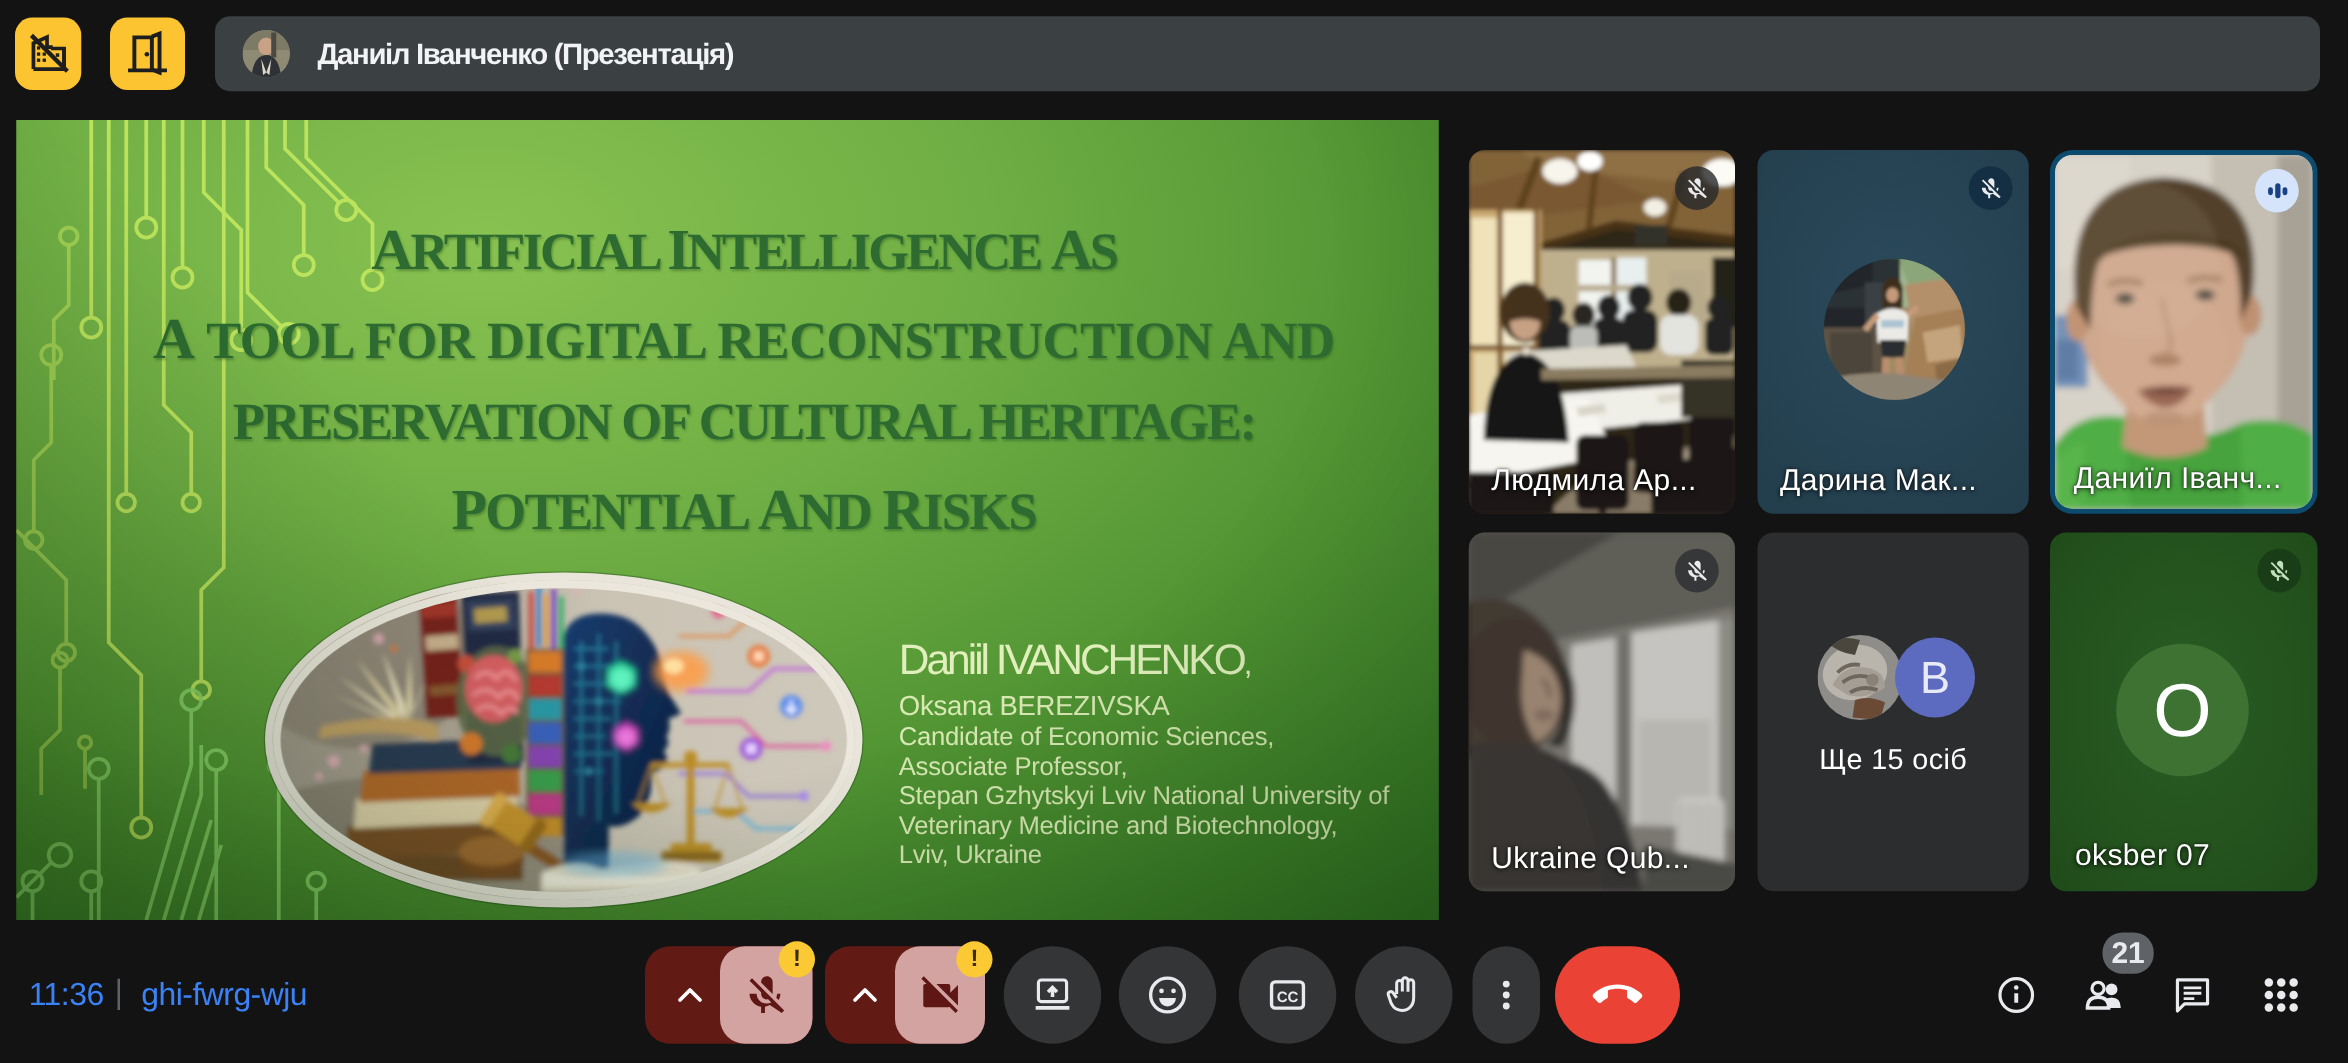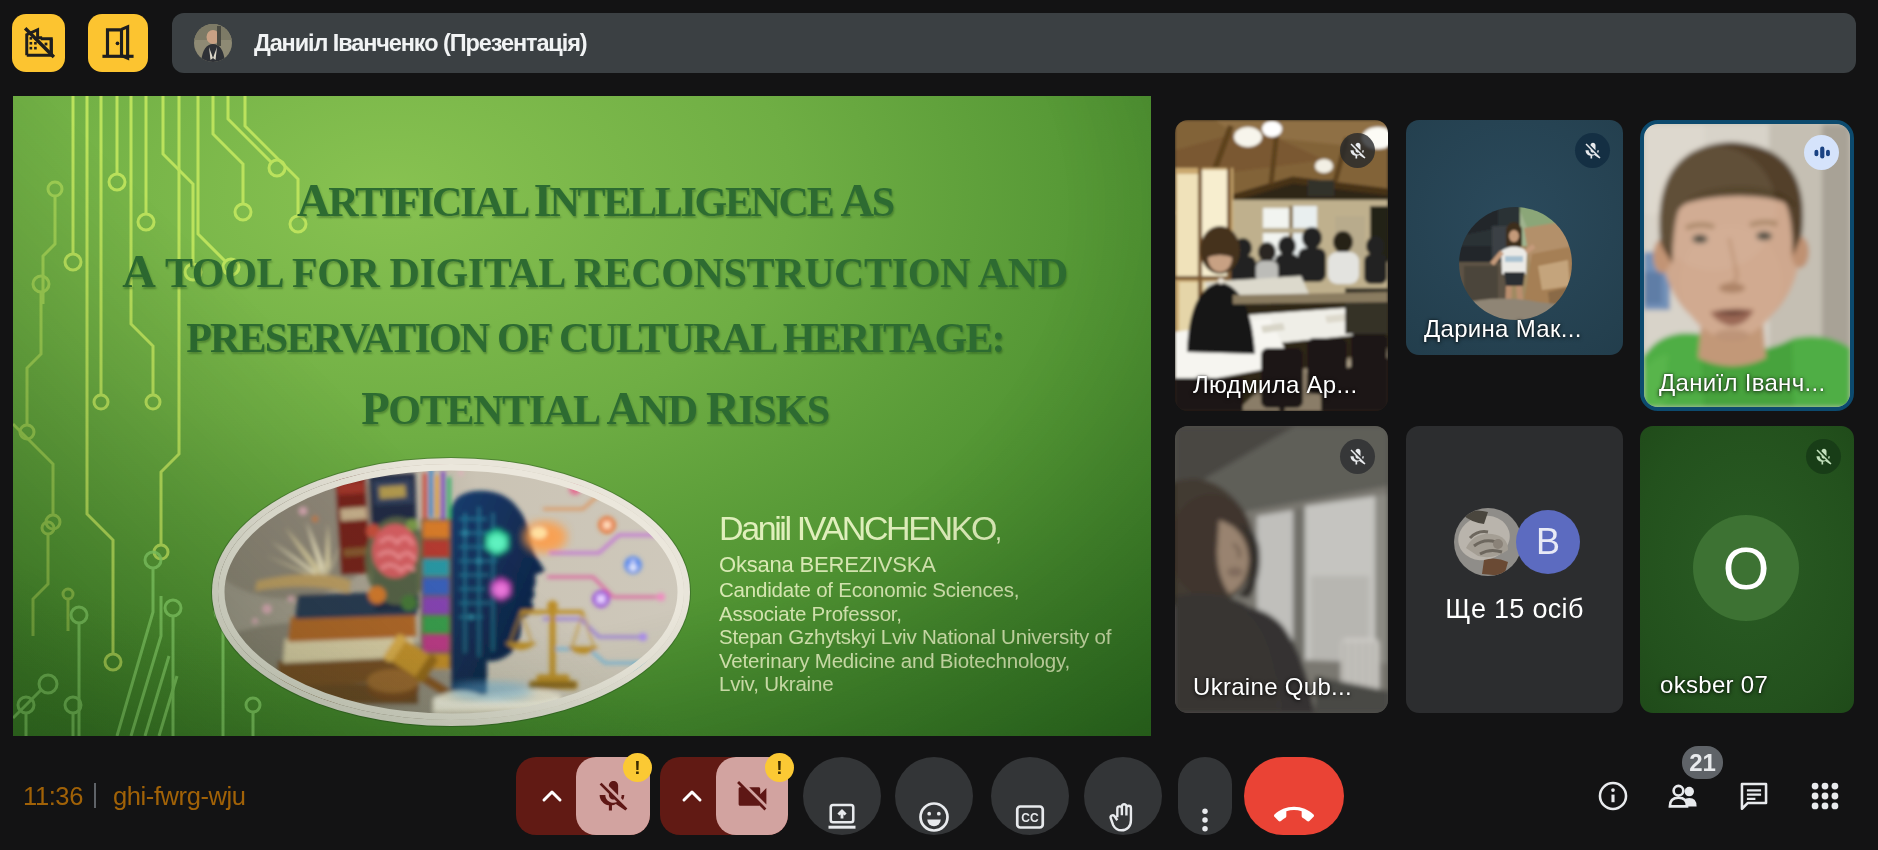--- a/index.html
+++ b/index.html
@@ -12,22 +12,22 @@
 .slide{position:absolute;left:13px;top:96px;width:1138px;height:640px;overflow:hidden;
  background:radial-gradient(118% 128% at 33% 15%, #88c251 0%, #6fae44 30%, #519433 56%, #337424 82%, #235c18 100%)}
 .title{position:absolute;left:0;width:1138px;text-align:center;font-family:"Liberation Serif",serif;font-weight:bold;color:#2d6b31;white-space:pre;line-height:54px;text-shadow:1px 2px 2px rgba(20,60,20,.35)}
 .title .b{font-size:46.5px}
 .title .s{font-size:42px}
 .ptext{position:absolute;left:706px;top:412px;white-space:nowrap;color:#d9e9b4;line-height:23.6px;font-size:20.5px;letter-spacing:-.2px}
 .ptext .l1{font-size:34px;line-height:40px;color:#e0efbc;letter-spacing:-2.4px}
 .tile{position:absolute;border-radius:13px;overflow:hidden}
 .tname{position:absolute;left:18px;bottom:12px;color:#fff;font-size:24px;font-weight:400;letter-spacing:.3px;text-shadow:0 1px 4px rgba(0,0,0,.8),0 0 2px rgba(0,0,0,.5)}
 .mic{position:absolute;width:35px;height:35px;border-radius:50%;display:flex;align-items:center;justify-content:center}
-.ctl{position:absolute;top:757px;height:78px;background:#333537;border-radius:39px;display:flex;align-items:flex-end;justify-content:center}
-.btime{position:absolute;color:#a16207;font-size:25.5px;font-weight:500;letter-spacing:-0.4px}
+.ctl{position:absolute;top:757px;height:78px;background:#333537;border-radius:39px;display:flex;align-items:center;justify-content:center}
+.btime{position:absolute;color:#3b82f6;font-size:25.5px;font-weight:500;letter-spacing:-0.4px}
 .badge{position:absolute;width:29px;height:29px;border-radius:50%;background:#fbc934;color:#3b2b00;font-weight:bold;font-size:19px;display:flex;align-items:center;justify-content:center}
 </style>
 </head>
 <body>
 
 <div class="ybtn" style="left:12px;width:53px">
 <svg width="42" height="42" viewBox="0 0 24 24">
       <g fill="none" stroke="#1e1e1e" stroke-width="1.7">
         <path d="M5 19 V7.2 L11.2 4.4 V9 H13.8"></path>
         <path d="M5 19 H19 V9.6 H13"></path>
@@ -414,21 +414,21 @@
 <polygon points="58,175 213,172 213,182 58,184" fill="#8a7c60"></polygon>
 </g>
 </svg>
 <div class="mic" style="right:13px;top:13px;background:rgba(38,40,43,.8)">
       <svg width="20" height="20" viewBox="0 0 24 24">
         <path fill="#e8eaed" d="M19 11h-1.7c0 .74-.16 1.43-.43 2.05l1.23 1.23c.56-.98.9-2.09.9-3.28zm-4.02.17c0-.06.02-.11.02-.17V5c0-1.66-1.34-3-3-3S9 3.34 9 5v.18l5.98 5.99zM4.27 3L3 4.27l6.01 6.01V11c0 1.66 1.33 3 2.99 3 .22 0 .44-.03.65-.08l1.66 1.66c-.71.33-1.5.52-2.31.52-2.76 0-5.3-2.1-5.3-5.1H3c0 3.41 2.72 6.23 6 6.72V21h2v-3.28c.91-.13 1.77-.45 2.54-.9L19.73 21 21 19.73 4.27 3z"></path>
       </svg>
     </div>
 <div class="tname">Людмила Ар...</div>
 </div>
-<div class="tile" id="t2" style="left:1406px;top:120px;width:217px;height:235px;background:radial-gradient(120% 110% at 50% 42%,#2b4a5c 0%,#24404f 55%,#1e3745 100%)">
+<div class="tile" id="t2" style="left:1406px;top:120px;width:217px;height:291px;background:radial-gradient(120% 110% at 50% 42%,#2b4a5c 0%,#24404f 55%,#1e3745 100%)">
 <svg style="position:absolute;left:52px;top:86px" width="115" height="115" viewBox="0 0 115 115">
 <defs>
         <clipPath id="avc2">
           <circle cx="57.5" cy="57.5" r="56.5"></circle>
         </clipPath>
         <filter id="tb2">
           <feGaussianBlur stdDeviation="1.2"></feGaussianBlur>
         </filter>
       </defs>
 <g clip-path="url(#avc2)" filter="url(#tb2)">
@@ -568,21 +568,21 @@
 <rect width="68" height="68" fill="#8f8d89"></rect>
 <ellipse cx="30" cy="30" rx="26" ry="22" fill="#b9b4ac" transform="rotate(-15 30 30)"></ellipse>
 <path d="M12 40 Q20 24 38 26 Q54 28 54 42 Q40 52 24 48 Z" fill="#a49e94"></path>
 <path d="M16 30 Q24 22 34 24 M20 38 Q30 30 42 34 M26 46 Q36 40 48 44" stroke="#6d675e" stroke-width="3" fill="none"></path>
 <path d="M8 6 Q20 0 34 4 L30 16 Q16 14 8 6 Z" fill="#4a463e"></path>
 <path d="M30 52 Q42 48 54 54 L50 68 L28 66 Z" fill="#6a4a34"></path>
 <circle cx="44" cy="36" r="5" fill="#8a8278"></circle>
 </g>
 </svg>
 <div class="abs" style="left:110px;top:84px;width:64px;height:64px;border-radius:50%;background:#5c6bc0;display:flex;align-items:center;justify-content:center;color:#e8eaf6;font-size:36px">B</div>
-<div class="abs" style="left:0;top:168px;width:217px;text-align:center;color:#fff;font-size:27px;letter-spacing:.3px">Ще 15 осіб</div>
+<div class="abs" style="left:0;top:168px;width:217px;text-align:center;color:#fff;font-size:23px;letter-spacing:.3px">Ще 15 осіб</div>
 </div>
 <div class="tile" id="t6" style="left:1640px;top:426px;width:214px;height:287px;background:radial-gradient(95% 95% at 50% 48%,#2a5c24 0%,#23511d 55%,#1b4215 100%)">
 <div class="abs" style="left:53px;top:89px;width:106px;height:106px;border-radius:50%;background:#3d7233;display:flex;align-items:center;justify-content:center;color:#fff;font-size:60px">O</div>
 <div class="mic" style="right:13px;top:13px;background:rgba(22,58,22,.85)">
       <svg width="20" height="20" viewBox="0 0 24 24">
         <path fill="#c2e0bc" d="M19 11h-1.7c0 .74-.16 1.43-.43 2.05l1.23 1.23c.56-.98.9-2.09.9-3.28zm-4.02.17c0-.06.02-.11.02-.17V5c0-1.66-1.34-3-3-3S9 3.34 9 5v.18l5.98 5.99zM4.27 3L3 4.27l6.01 6.01V11c0 1.66 1.33 3 2.99 3 .22 0 .44-.03.65-.08l1.66 1.66c-.71.33-1.5.52-2.31.52-2.76 0-5.3-2.1-5.3-5.1H3c0 3.41 2.72 6.23 6 6.72V21h2v-3.28c.91-.13 1.77-.45 2.54-.9L19.73 21 21 19.73 4.27 3z"></path>
       </svg>
     </div>
 <div class="tname" style="left:20px;bottom:14px">oksber 07</div>
 </div>

